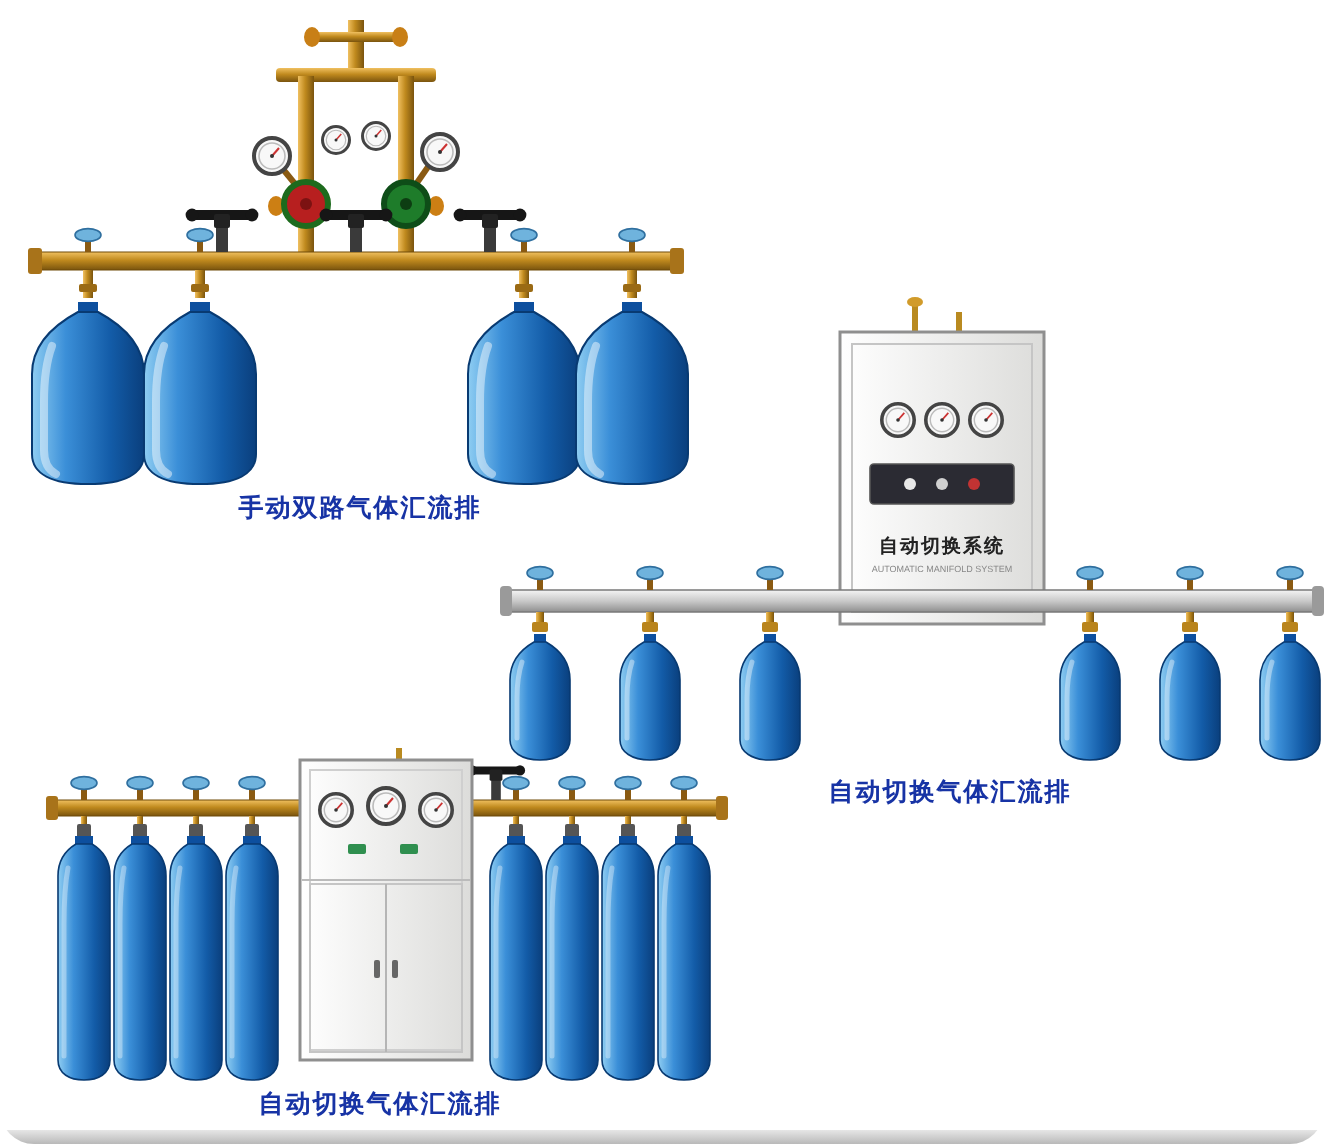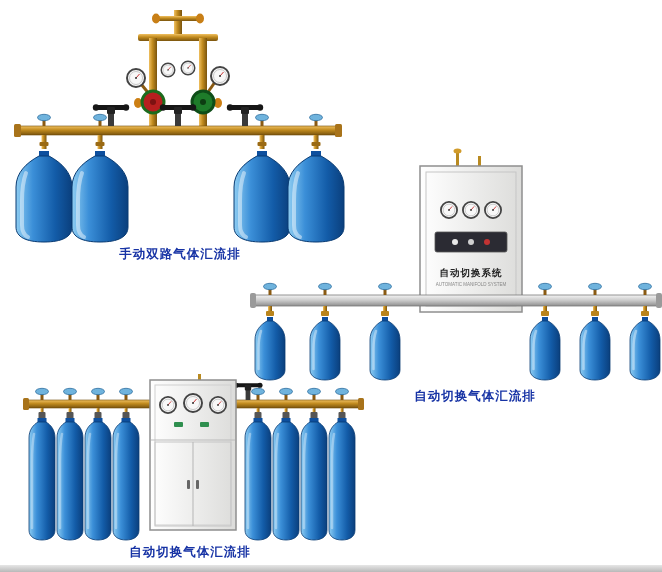--- a/index.html
+++ b/index.html
@@ -1,17 +1,17 @@
 <!DOCTYPE html>
 <html><head>
 <meta charset="utf-8">
 <style>
   html,body{margin:0;padding:0;background:#fff;}
   #page{position:relative;width:662px;height:572px;background:#fff;overflow:hidden;
-        font-family:"Liberation Sans",sans-serif;}
+        font-family:"Liberation Sans",sans-serif;border-radius:17px;}
   .abs{position:absolute;}
   .caption{position:absolute;color:#1733a5;font-weight:bold;font-size:12.5px;
            letter-spacing:1px;text-align:center;white-space:nowrap;}
   svg text{font-family:"Liberation Sans",sans-serif;}
   #footer-bar{position:absolute;left:0;top:565px;width:662px;height:7px;
               background:linear-gradient(#e6e6e6,#b9b9b9);}
 </style>
 </head>
 <body>
 

